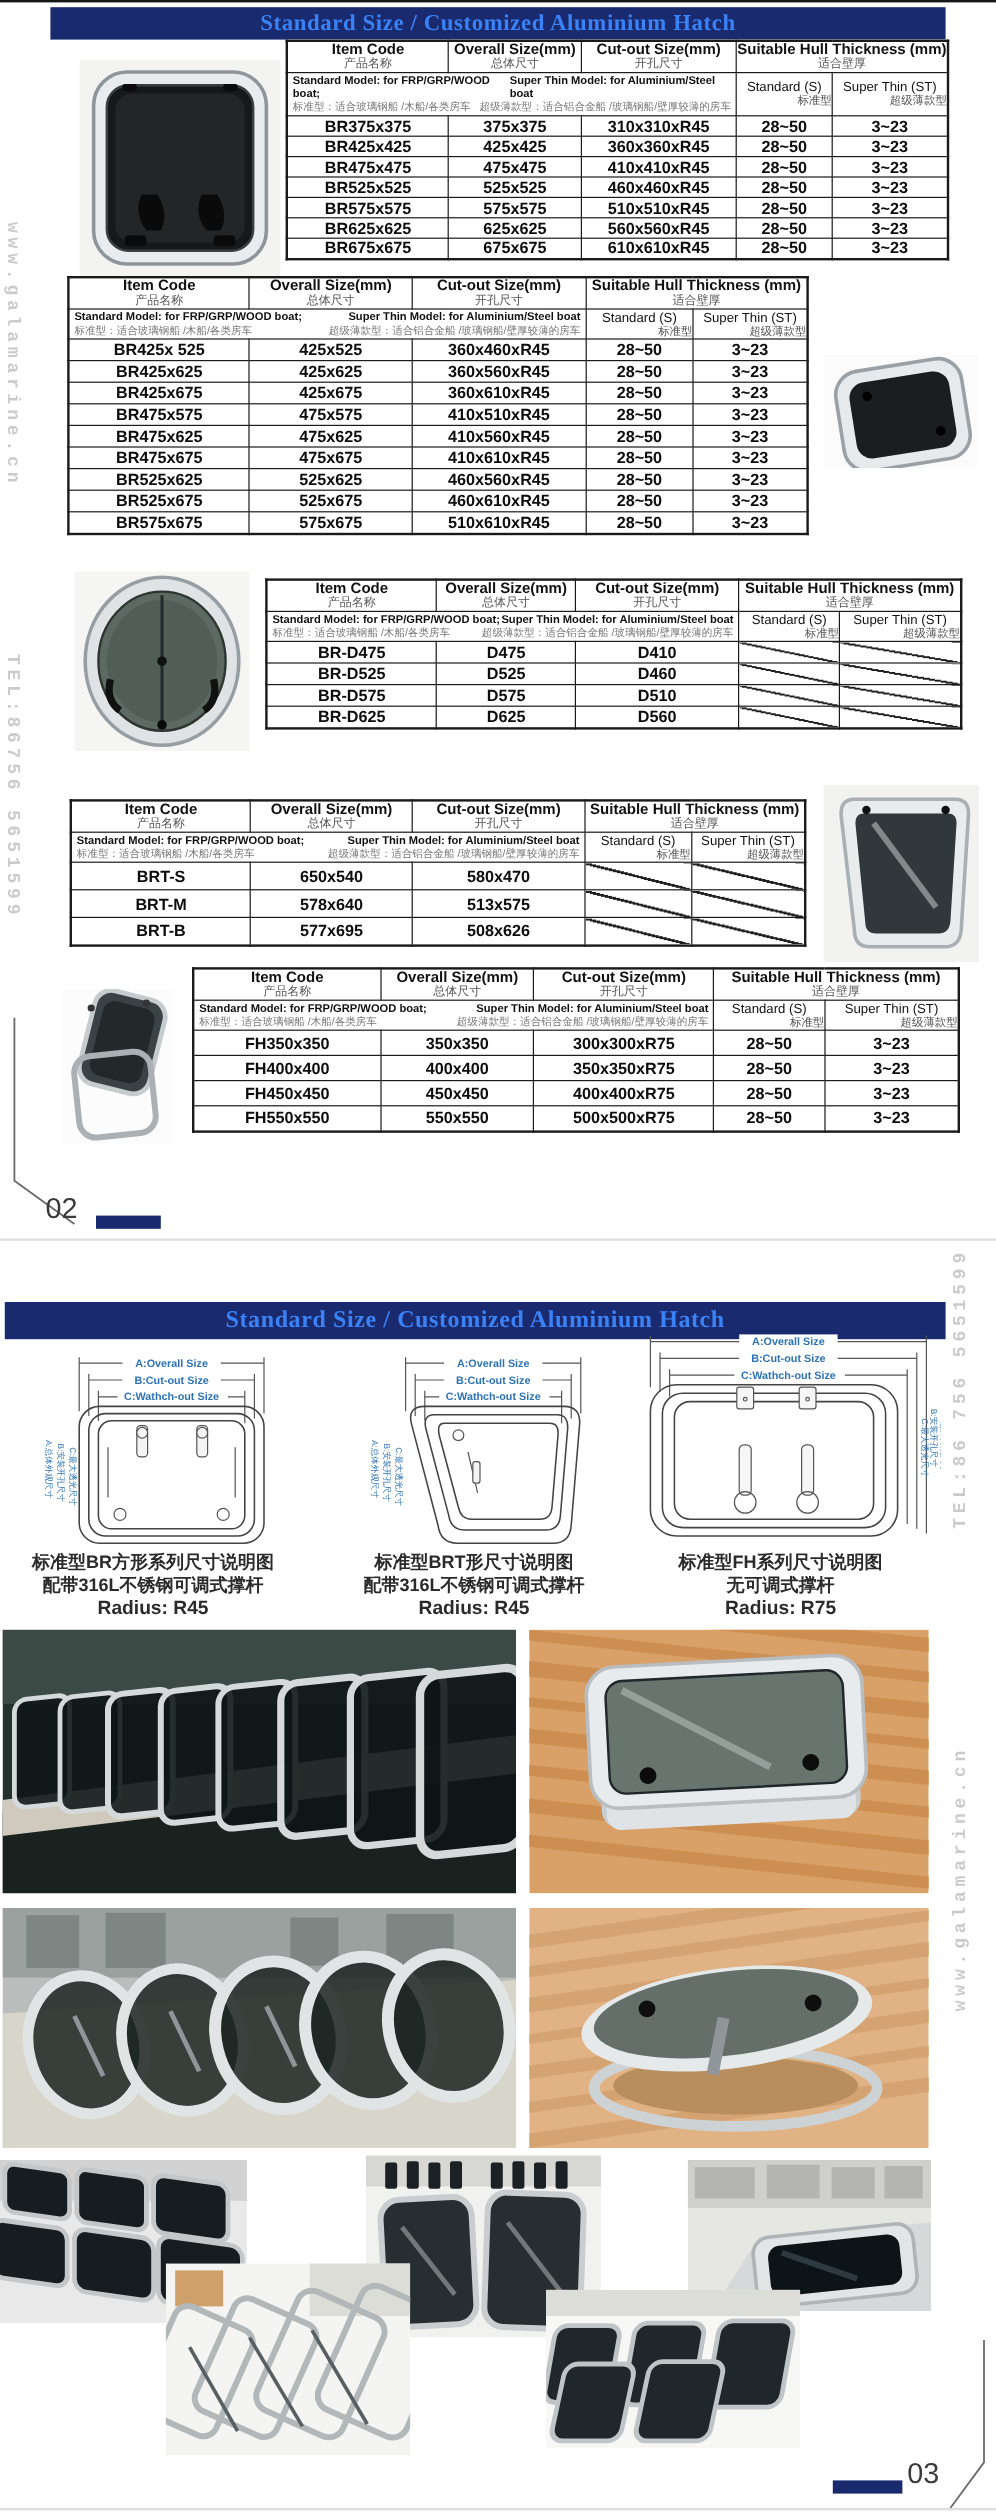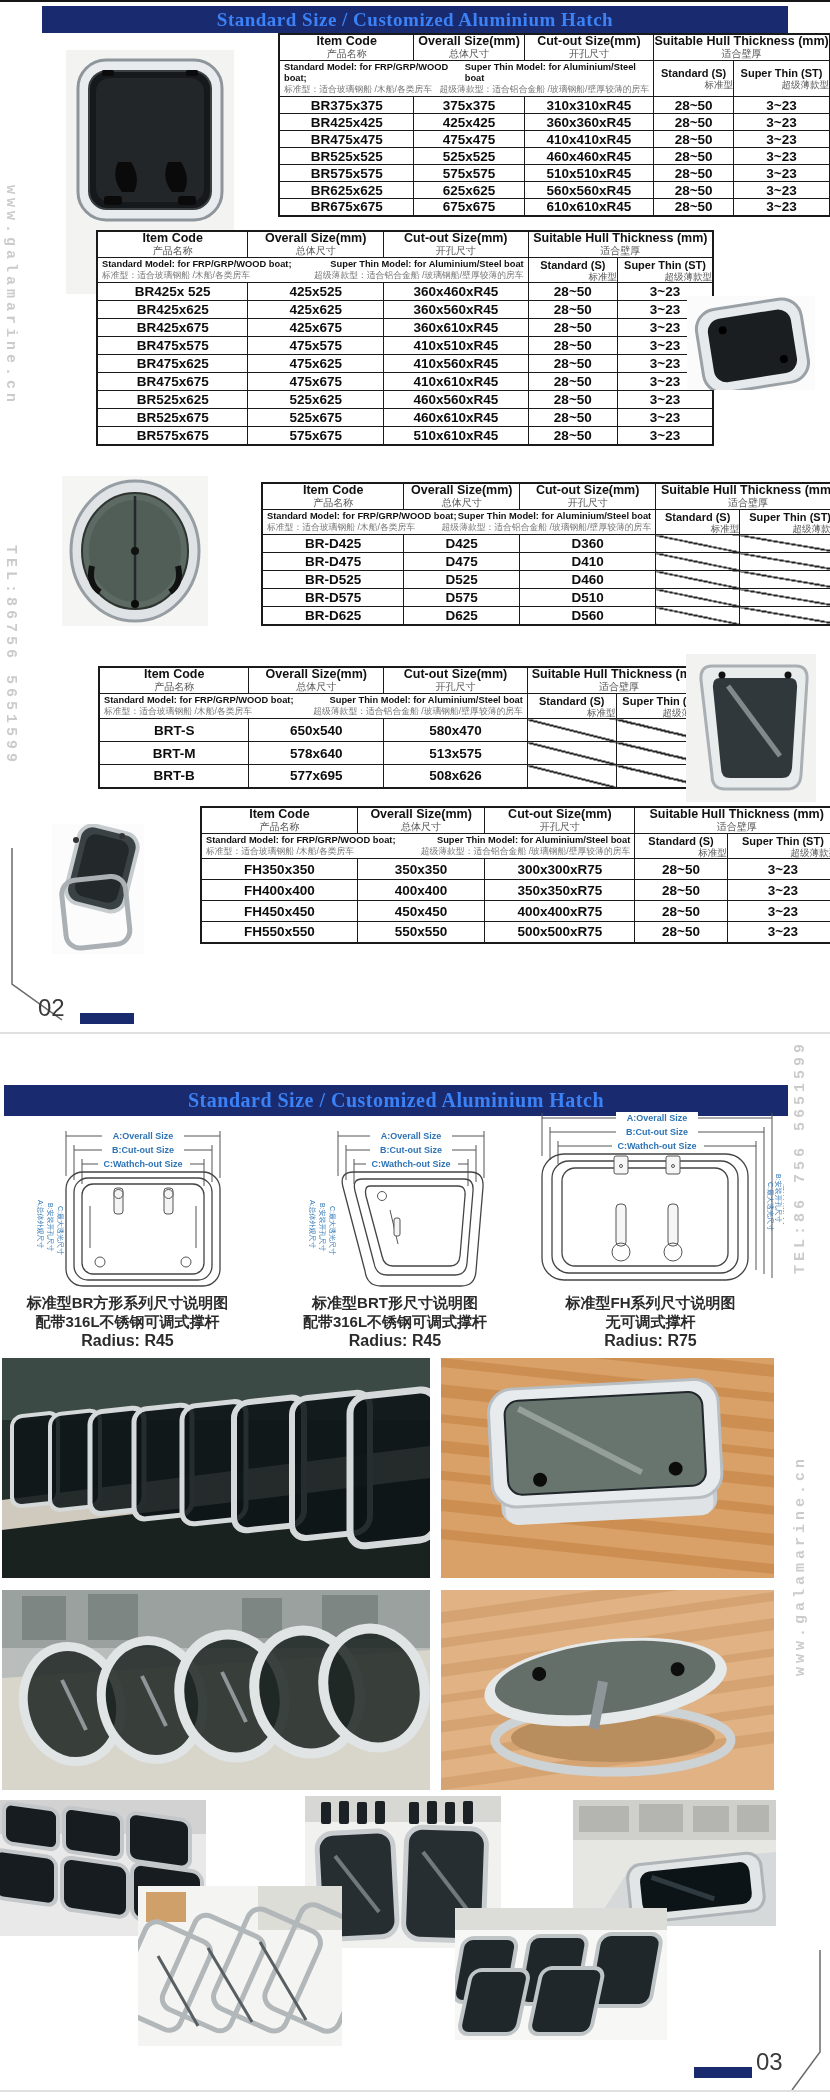--- a/index.html
+++ b/index.html
@@ -5,31 +5,31 @@
   html,body{margin:0;padding:0;background:#ffffff;}
   #canvas{position:relative;width:830px;height:2100px;background:#ffffff;overflow:hidden;
           font-family:"Liberation Sans","DejaVu Sans",sans-serif;}
   .abs{position:absolute;}
   .topline{left:0;top:0;width:830px;height:2px;background:#161616;}
   .bar{background:#1a2a6e;color:#3b82f6;display:flex;align-items:center;justify-content:center;
        font-family:"Liberation Serif","DejaVu Serif",serif;font-weight:bold;font-size:20px;letter-spacing:.5px;}
   .divider{left:0;width:830px;height:2px;background:#e0e0e0;}
 
   
-  .tblwrap{position:absolute;margin-left:40px;}
+  .tblwrap{position:absolute;}
   table.spec{width:100%;border-collapse:collapse;table-layout:fixed;background:#fff;}
   table.spec th,table.spec td{border:1.4px solid #1a1a1a;padding:0;vertical-align:middle;text-align:center;overflow:hidden;}
   table.spec{border:2px solid #1a1a1a;}
   .h1 th{font-size:12.5px;font-weight:bold;color:#111;line-height:13px;padding:2px 0;}
   .h1 .cn{display:block;font-size:10px;color:#555;font-weight:normal;line-height:12px;}
   .h2 td{font-size:9.5px;}
   .h2 .model{padding:1px 4px;}
   .men{display:flex;justify-content:space-between;font-weight:bold;color:#111;font-size:9.3px;line-height:11px;text-align:left;}
   .mcn{display:flex;justify-content:space-between;color:#777;font-size:8.8px;line-height:11px;text-align:left;}
-  .h2 .en2{display:block;font-size:11px;font-weight:bold;color:#111;line-height:12px;}
+  .h2 .en2{display:block;font-size:11px;font-weight:normal;color:#111;line-height:12px;}
   .h2 .cn{display:block;font-size:9.5px;color:#555;line-height:11px;text-align:right;}
   table.spec tbody td{font-weight:bold;font-size:13.5px;color:#0d0d0d;}
   .rh17 tbody tr{height:17px}.rh17 tbody td{font-size:12.8px}
   .rh18 tbody tr{height:18px}
   .rh185 tbody tr{height:18px}
   .rh23 tbody tr{height:23px}
   .rh21 tbody tr{height:21px}
   td.slash{background:linear-gradient(to top right,transparent 47.5%,#1f1f1f 47.5%,#1f1f1f 52.5%,transparent 52.5%);}
 
   
@@ -332,27 +332,20 @@
               <span class="en2">Standard (S)</span>
               <span class="cn">标准型</span>
             </td>
           <td>
               <span class="en2">Super Thin (ST)</span>
               <span class="cn">超级薄款型</span>
             </td>
         </tr>
       </thead>
       <tbody>
-          <tr>
-            <td>BR-D425</td>
-            <td>D425</td>
-            <td>D360</td>
-            <td class="slash"></td>
-            <td class="slash"></td>
-          </tr>
           <tr>
             <td>BR-D475</td>
             <td>D475</td>
             <td>D410</td>
             <td class="slash"></td>
             <td class="slash"></td>
           </tr>
           <tr>
             <td>BR-D525</td>
             <td>D525</td>

